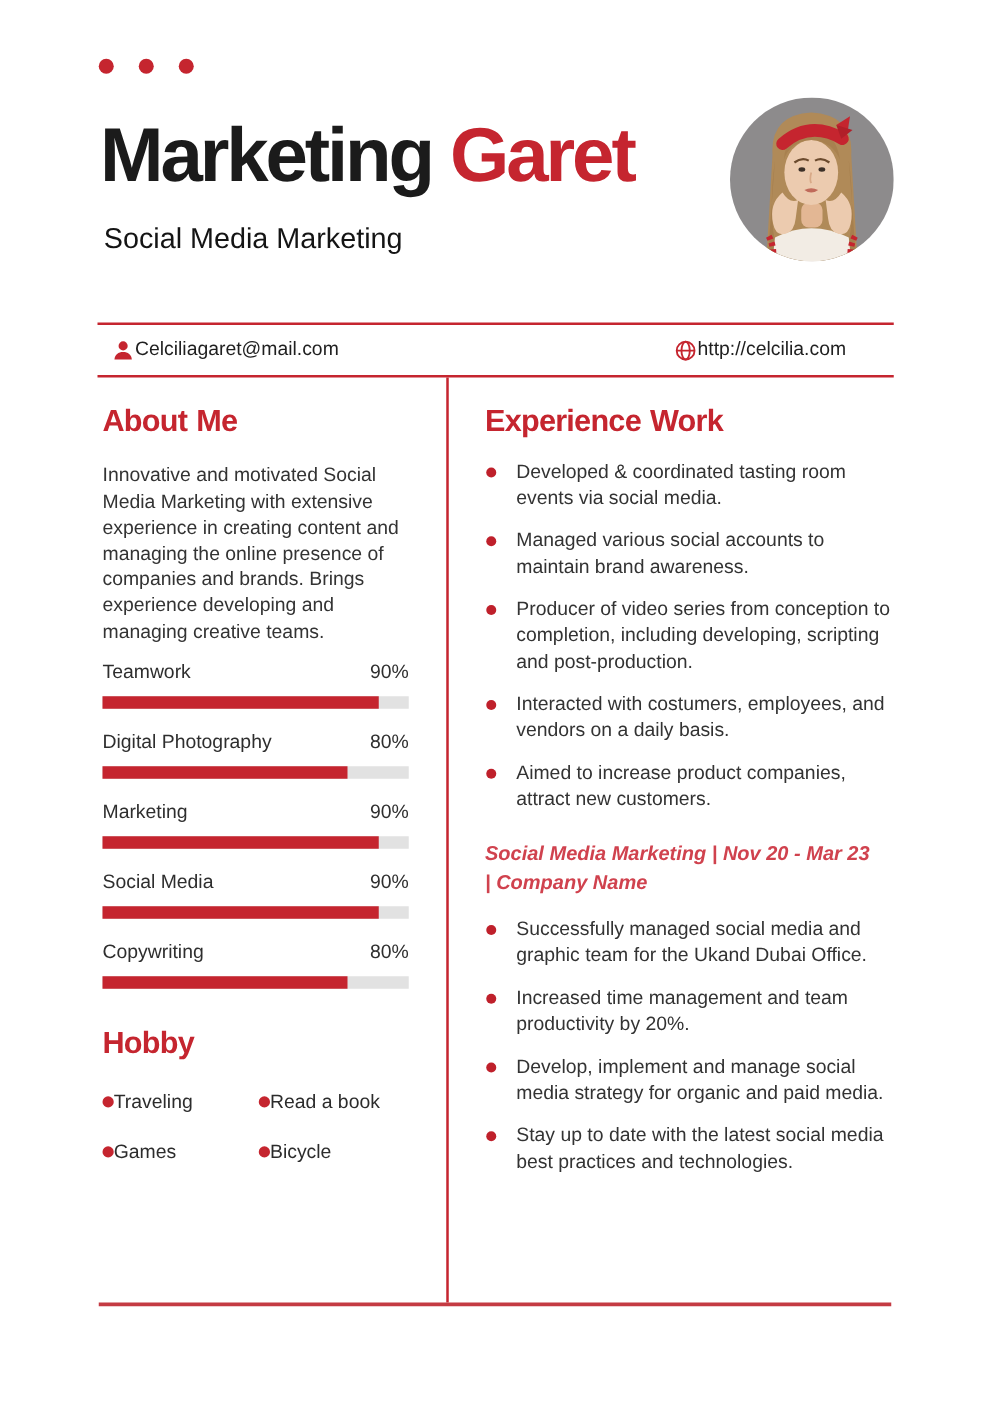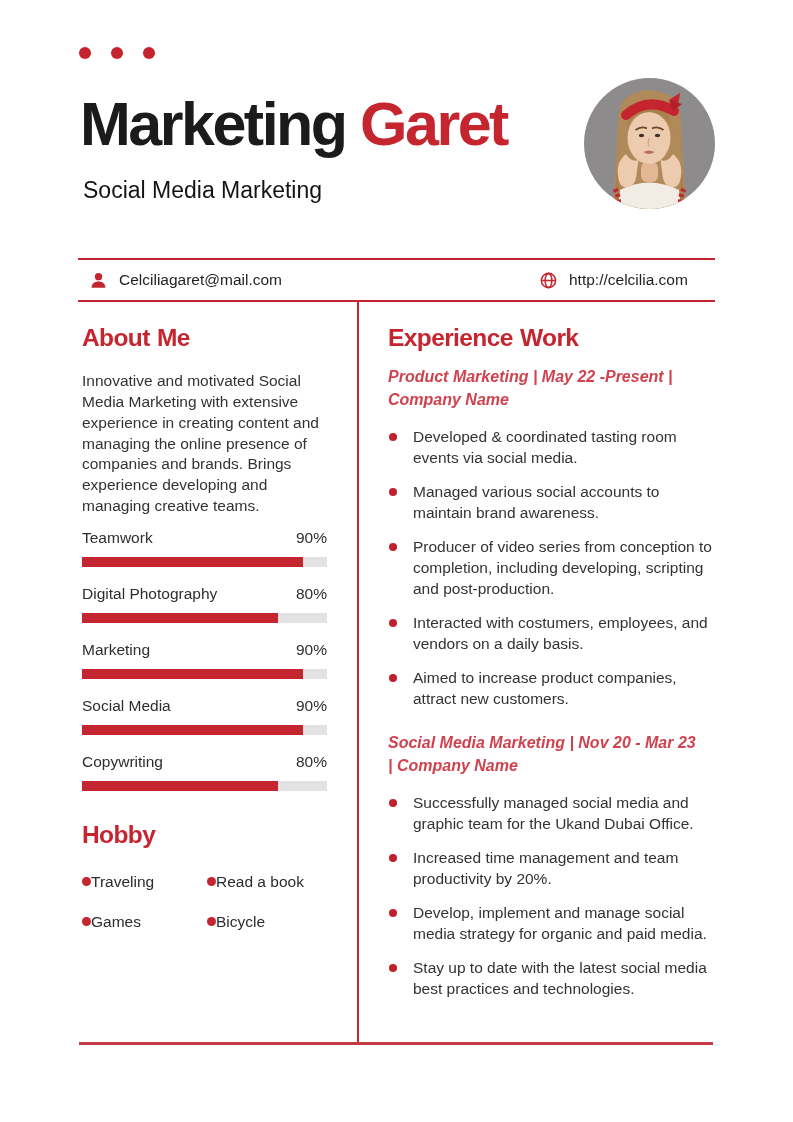--- a/index.html
+++ b/index.html
@@ -25,21 +25,21 @@
     letter-spacing:-2.5px;line-height:1;white-space:nowrap;color:var(--ink);
   }
   .name .last{color:var(--red);}
   .subtitle{position:absolute;left:83px;top:177px;font-size:23px;color:#141414;}
   .photo{position:absolute;left:584px;top:78px;width:131px;height:131px;}
   
   .contact-bar{
     position:absolute;left:78px;top:258px;width:637px;height:44px;
     border-top:2.5px solid var(--red);border-bottom:2.5px solid var(--red);
   }
-  .contact-item{position:absolute;top:0;height:100%;display:flex;align-items:center;gap:11px;}
+  .contact-item{position:absolute;top:0;height:100%;display:flex;align-items:center;}
   .contact-item .txt{font-size:15.5px;color:#1f1f1f;}
   .ci{width:19px;height:19px;flex:0 0 auto;}
   #c-email{left:11px;} #c-phone{left:279px;} #c-web{left:461px;}
   
   .vline{position:absolute;left:357px;top:302px;width:2px;height:740px;background:var(--red);}
   .bottomline{position:absolute;left:79px;top:1042px;width:634px;height:2.5px;background:#c43b43;}
   
   .left-col{position:absolute;left:82px;top:302px;width:252px;}
   .right-col{position:absolute;left:388px;top:302px;width:326px;}
   h2{font-size:24.5px;font-weight:bold;color:var(--red);letter-spacing:-0.6px;word-spacing:1px;margin:0;line-height:1.15;}
@@ -201,21 +201,20 @@
       <div class="hobby-item">
         <span class="b"></span>
         <span>Bicycle</span>
       </div>
     </div>
   </div>
 
   <div class="right-col">
     <h2 class="first">Experience Work</h2>
 
-    <p class="job-title">Product Marketing | May 22 -Present | Company Name</p>
     <ul class="bullets">
       <li>Developed &amp; coordinated tasting room events via social media.</li>
       <li>Managed various social accounts to maintain brand awareness.</li>
       <li>Producer of video series from conception to completion, including developing, scripting and post-production.</li>
       <li>Interacted with costumers, employees, and vendors on a daily basis.</li>
       <li>Aimed to increase product companies, attract new customers.</li>
     </ul>
 
     <p class="job-title second">Social Media Marketing | Nov 20 - Mar 23 | Company Name</p>
     <ul class="bullets">

